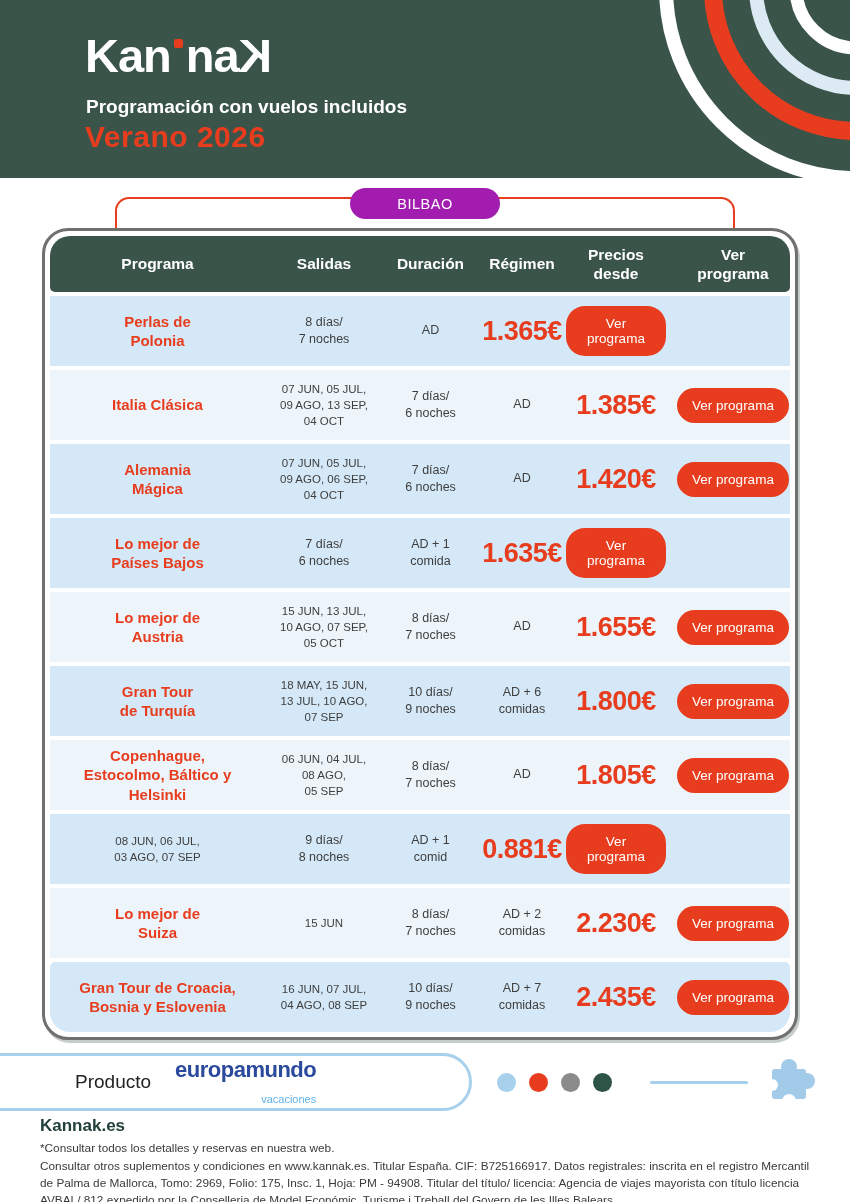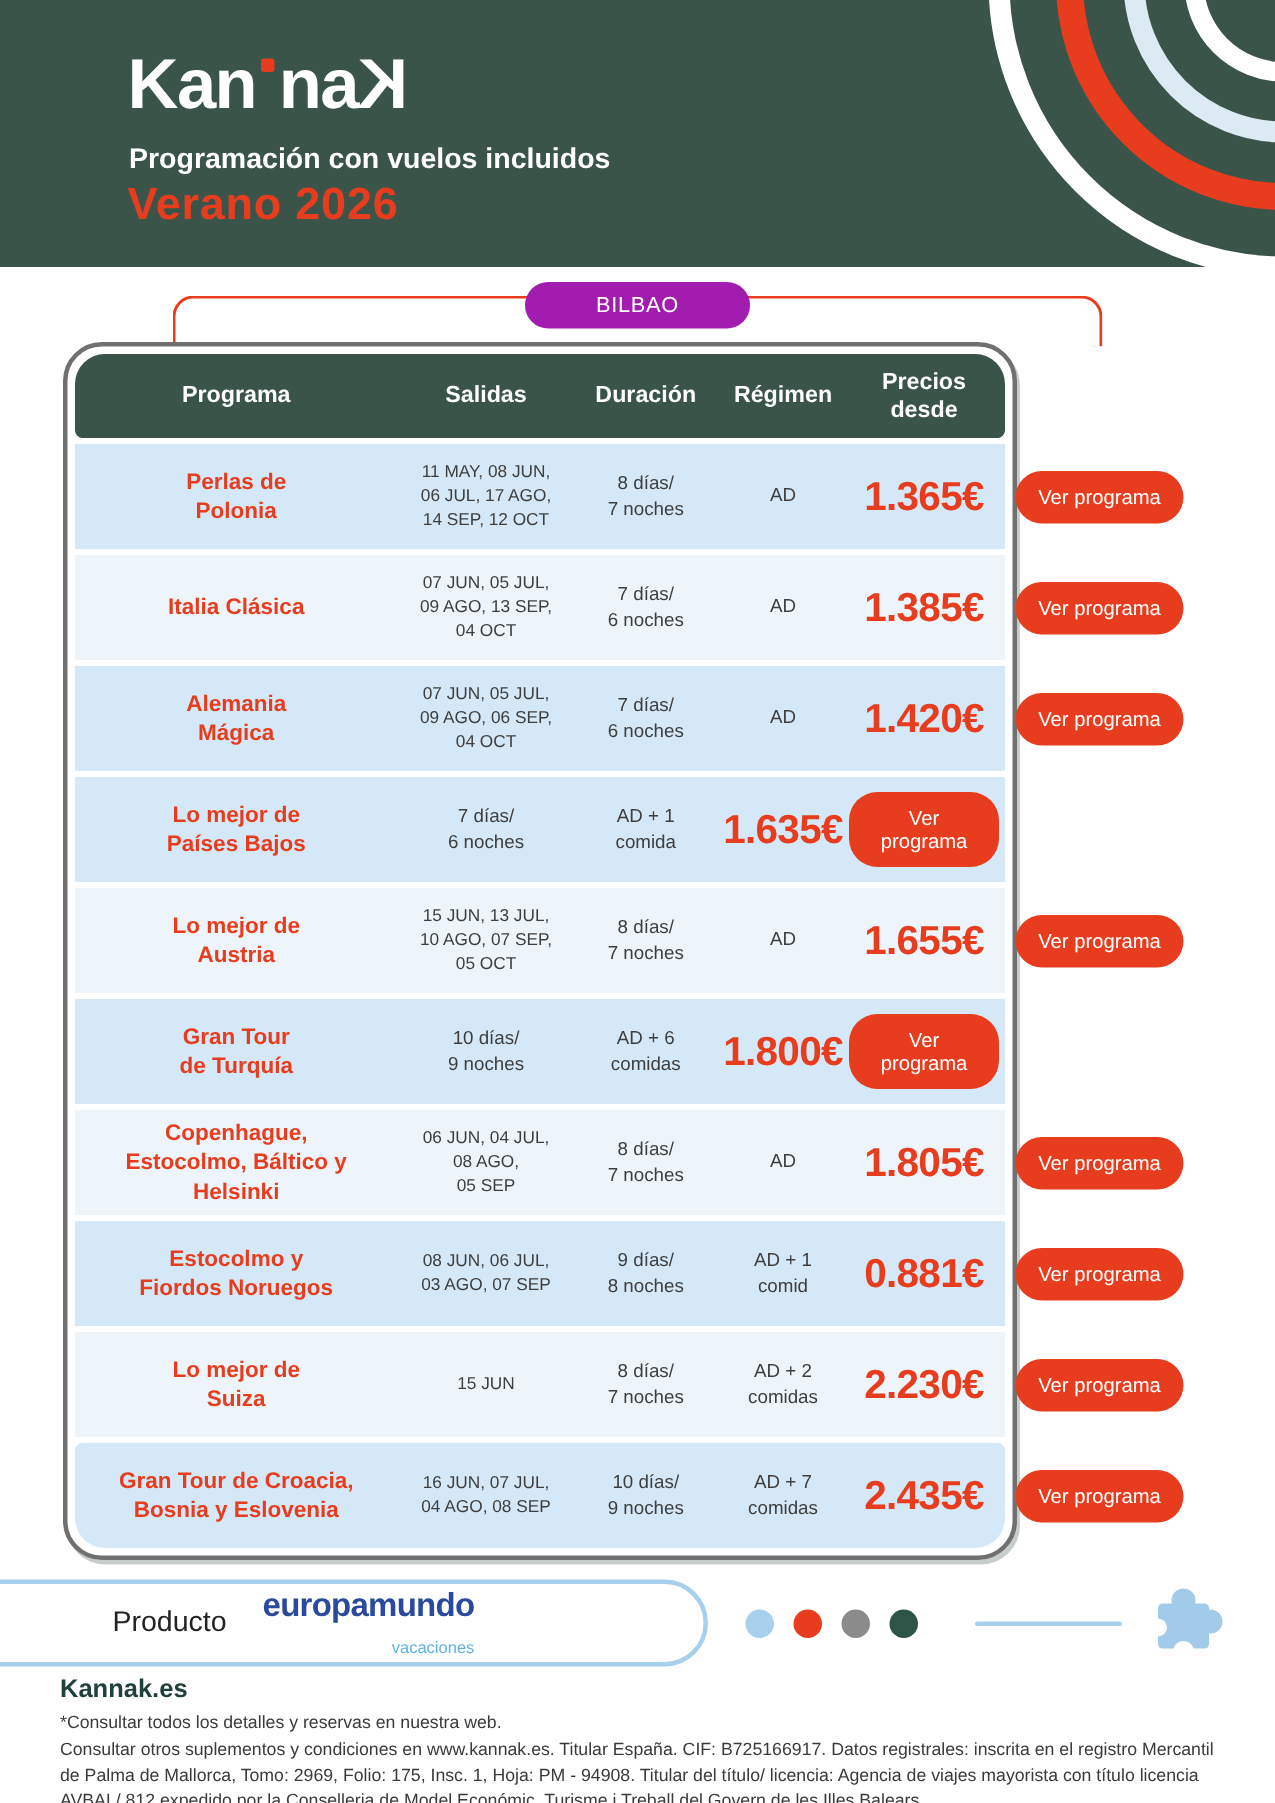--- a/index.html
+++ b/index.html
@@ -19,21 +19,21 @@
   .hero-season { position:absolute; left:85px; top:120px; color:#E73D1E; font-size:30px; font-weight:bold; letter-spacing:0.5px; }
   .arcs { position:absolute; top:0; right:0; }
 
   
   .bracket { position:absolute; left:115px; top:197px; width:620px; height:34px;
     border:2.5px solid #E73D1E; border-bottom:none; border-radius:14px 14px 0 0; }
   .loc-pill { position:absolute; left:350px; top:188px; width:150px; height:31px; background:#a21caf;
     border-radius:15.5px; color:#fff; font-size:14.5px; display:flex; align-items:center; justify-content:center; letter-spacing:0.5px; }
 
   
-  .card { position:absolute; left:42px; top:228px; width:636px; background:#fff;
+  .card { position:absolute; left:42px; top:228px; width:756px; background:#fff;
     border:3px solid #707070; border-radius:26px; padding:5px; box-shadow:2px 3px 0 #c6cdca; }
   .thead { background:#3A544A; border-radius:20px 20px 5px 5px; color:#fff; min-height:56px; }
   .grid { display:grid; grid-template-columns:215px 118px 95px 88px 100px 134px; align-items:center; }
   .rows { display:flex; flex-direction:column; gap:4px; margin-top:4px; }
   .row { min-height:70px; padding:5px 0; }
   .row:last-child { border-radius:5px 5px 20px 20px; }
   .bg-blue { background:#D5E8F7; }
   .bg-light { background:#EDF5FB; }
   .cell { text-align:center; }
   .hcell { font-size:15.5px; font-weight:bold; text-align:center; line-height:1.25; }
@@ -90,23 +90,20 @@
 desde</div>
     <div class="hcell pre">Ver
 programa</div>
   </div>
 
   <div class="rows">
 
     <div class="grid row bg-blue">
       <div class="cell program pre">Perlas de
 Polonia</div>
-      <div class="cell salidas pre">11 MAY, 08 JUN,
-06 JUL, 17 AGO,
-14 SEP, 12 OCT</div>
       <div class="cell duracion pre">8 días/
 7 noches</div>
       <div class="cell regimen pre">AD</div>
       <div class="cell precio">1.365€</div>
       <div class="cell"><button class="cta">Ver programa</button></div>
     </div>
 
     <div class="grid row bg-light">
       <div class="cell program pre">Italia Clásica</div>
       <div class="cell salidas pre">07 JUN, 05 JUL,
@@ -152,20 +149,23 @@
       <div class="cell duracion pre">8 días/
 7 noches</div>
       <div class="cell regimen pre">AD</div>
       <div class="cell precio">1.655€</div>
       <div class="cell"><button class="cta">Ver programa</button></div>
     </div>
 
     <div class="grid row bg-blue">
       <div class="cell program pre">Gran Tour
 de Turquía</div>
+      <div class="cell salidas pre">18 MAY, 15 JUN,
+13 JUL, 10 AGO,
+07 SEP</div>
       <div class="cell duracion pre">10 días/
 9 noches</div>
       <div class="cell regimen pre">AD + 6
 comidas</div>
       <div class="cell precio">1.800€</div>
       <div class="cell"><button class="cta">Ver programa</button></div>
     </div>
 
     <div class="grid row bg-light">
       <div class="cell program pre">Copenhague,
@@ -175,22 +175,20 @@
 08 AGO,
 05 SEP</div>
       <div class="cell duracion pre">8 días/
 7 noches</div>
       <div class="cell regimen pre">AD</div>
       <div class="cell precio">1.805€</div>
       <div class="cell"><button class="cta">Ver programa</button></div>
     </div>
 
     <div class="grid row bg-blue">
-      <div class="cell program pre">Estocolmo y
-Fiordos Noruegos</div>
       <div class="cell salidas pre">08 JUN, 06 JUL,
 03 AGO, 07 SEP</div>
       <div class="cell duracion pre">9 días/
 8 noches</div>
       <div class="cell regimen pre">AD + 1
 comid</div>
       <div class="cell precio">0.881€</div>
       <div class="cell"><button class="cta">Ver programa</button></div>
     </div>
 

